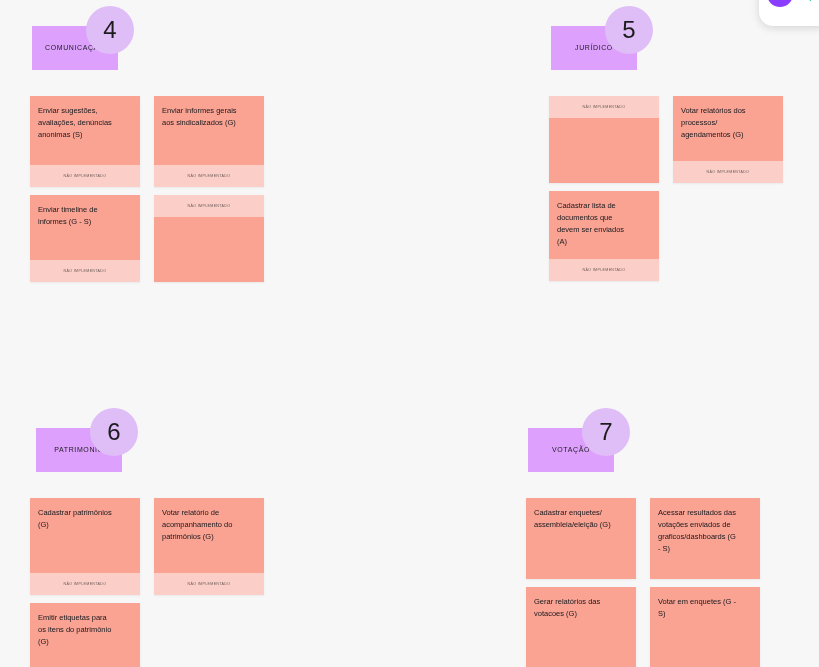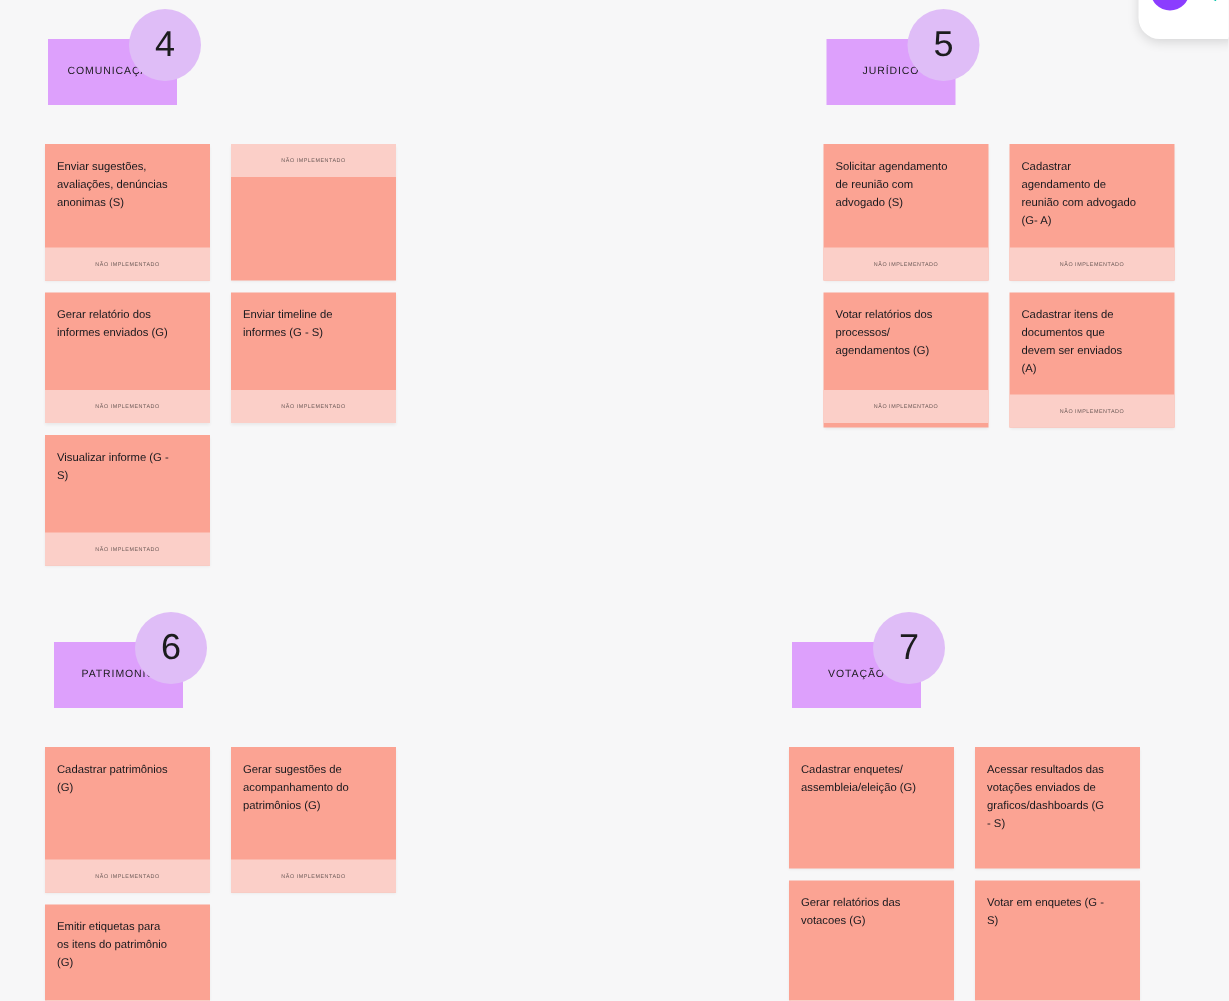--- a/index.html
+++ b/index.html
@@ -169,72 +169,59 @@
       </div>
     </div>
     <div class="cards" style="left: 30px; top: 96px;">
       <div class="card h-a">
         <div class="card-body">Enviar sugestões, avaliações, denúncias anonimas (S)</div>
         <div class="card-foot">
           <span class="card-foot-label">NÃO IMPLEMENTADO</span>
         </div>
       </div>
       <div class="card h-a">
-        <div class="card-foot">
-          <span class="card-foot-label">NÃO IMPLEMENTADO</span>
-        </div>
-      </div>
-      <div class="card h-b">
-        <div class="card-body">Gerar relatório dos informes enviados (G)</div>
+        <div class="card-body">Enviar informes gerais aos sindicalizados (G)</div>
         <div class="card-foot">
           <span class="card-foot-label">NÃO IMPLEMENTADO</span>
         </div>
       </div>
       <div class="card h-b">
         <div class="card-body">Enviar timeline de informes (G - S)</div>
         <div class="card-foot">
           <span class="card-foot-label">NÃO IMPLEMENTADO</span>
         </div>
       </div>
       <div class="card h-b">
-        <div class="card-body">Visualizar informe (G - S)</div>
         <div class="card-foot">
           <span class="card-foot-label">NÃO IMPLEMENTADO</span>
         </div>
       </div>
     </div>
     <div class="group" style="left: 551px; top: 18px;">
       <div class="group-head">
         <div class="group-chip">
           <div class="group-chip-label">JURÍDICO</div>
         </div>
         <div class="group-badge">5</div>
       </div>
     </div>
     <div class="cards" style="left: 549px; top: 96px;">
       <div class="card h-a">
-        <div class="card-body">Solicitar agendamento de reunião com advogado (S)</div>
-        <div class="card-foot">
-          <span class="card-foot-label">NÃO IMPLEMENTADO</span>
-        </div>
-      </div>
-      <div class="card h-a">
-        <div class="card-body">Cadastrar agendamento de reunião com advogado (G- A)</div>
         <div class="card-foot">
           <span class="card-foot-label">NÃO IMPLEMENTADO</span>
         </div>
       </div>
       <div class="card h-b">
         <div class="card-body">Votar relatórios dos processos/ agendamentos (G)</div>
         <div class="card-foot">
           <span class="card-foot-label">NÃO IMPLEMENTADO</span>
         </div>
       </div>
       <div class="card h-b">
-        <div class="card-body">Cadastrar itens de documentos que devem ser enviados (A)</div>
+        <div class="card-body">Cadastrar lista de documentos que devem ser enviados (A)</div>
         <div class="card-foot">
           <span class="card-foot-label">NÃO IMPLEMENTADO</span>
         </div>
       </div>
     </div>
     <div class="group" style="left: 36px; top: 420px;">
       <div class="group-head">
         <div class="group-chip">
           <div class="group-chip-label">PATRIMONIO</div>
         </div>
@@ -242,21 +229,21 @@
       </div>
     </div>
     <div class="cards" style="left: 30px; top: 498px;">
       <div class="card h-d">
         <div class="card-body">Cadastrar patrimônios (G)</div>
         <div class="card-foot">
           <span class="card-foot-label">NÃO IMPLEMENTADO</span>
         </div>
       </div>
       <div class="card h-d">
-        <div class="card-body">Gerar sugestões de acompanhamento do patrimônios (G)</div>
+        <div class="card-body">Votar relatório de acompanhamento do patrimônios (G)</div>
         <div class="card-foot">
           <span class="card-foot-label">NÃO IMPLEMENTADO</span>
         </div>
       </div>
       <div class="card h-d">
         <div class="card-body">Emitir etiquetas para os itens do patrimônio (G)</div>
       </div>
     </div>
     <div class="group" style="left: 528px; top: 420px;">
       <div class="group-head">

